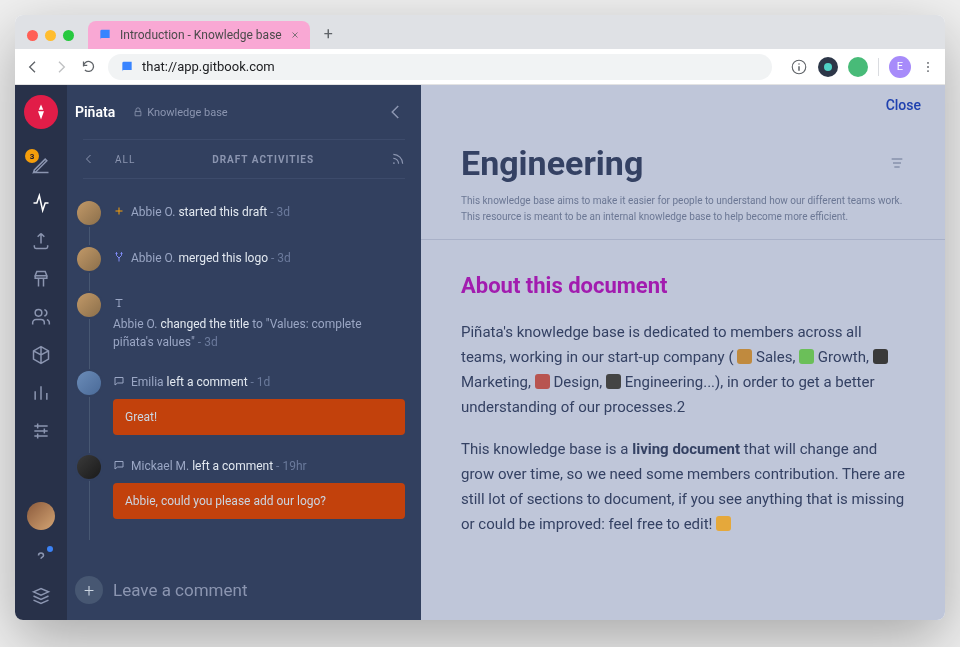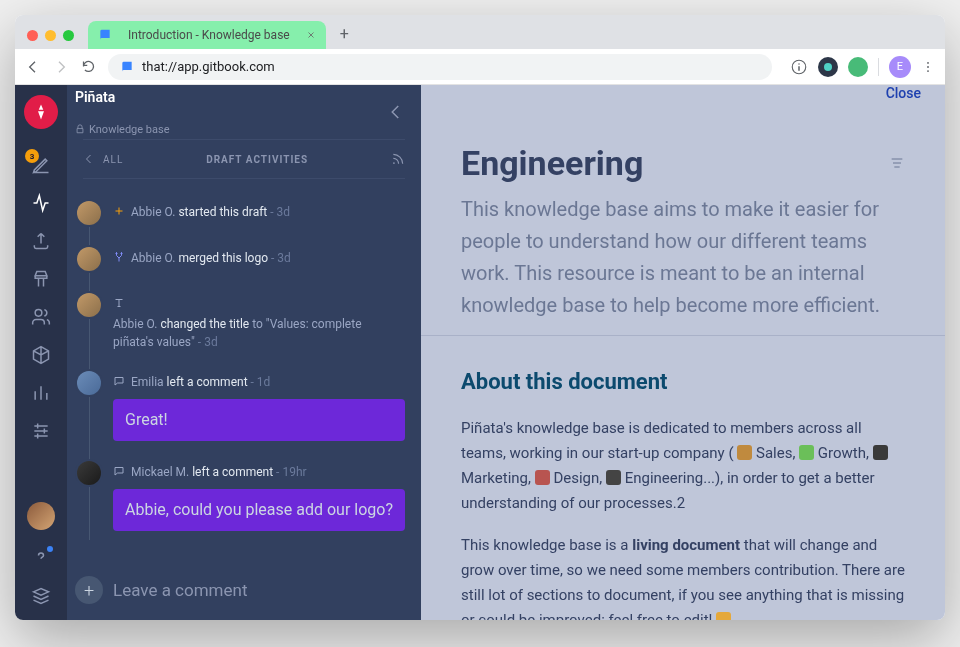--- a/index.html
+++ b/index.html
@@ -23,29 +23,29 @@
   align-items: flex-end;
   padding: 0 8px;
   gap: 6px;
 }
 .traffic-lights { display: flex; gap: 7px; align-items: center; padding: 0 8px 8px 4px; }
 .tl { width: 11px; height: 11px; border-radius: 50%; }
 .tl.red { background: #ff5f56; }
 .tl.yellow { background: #ffbd2e; }
 .tl.green { background: #27c93f; }
 .browser-tab {
-  background: #86efac;
+  background: #f9a8d4;
   height: 28px;
   border-radius: 8px 8px 0 0;
   display: flex;
   align-items: center;
   padding: 0 10px;
   font-size: 12px;
   color: #4a4a4a;
-  gap: 16px;
+  gap: 8px;
   min-width: 200px;
 }
 .tab-favicon { width:14px; height:14px; }
 .tab-close { width:10px; height:10px; color:#666; }
 .new-tab { color:#5f6368; font-size:16px; padding:0 8px 6px 8px; }
 
 .browser-toolbar {
   height: 36px;
   background: #fff;
   border-bottom: 1px solid #e3e3e3;
@@ -117,34 +117,34 @@
   color: #cbd5e1;
   display: flex;
   flex-direction: column;
   overflow: hidden;
 }
 .workspace-header {
   height: 54px;
   display:flex; align-items:center; justify-content:space-between;
   padding: 0 16px 0 4px;
 }
-.workspace-title { display:flex; flex-direction:column; gap:18px; padding-left:4px;}
+.workspace-title { display:flex; gap:18px; padding-left:4px;}
 .workspace-name { font-size:14px; font-weight:600; color:#fff; }
 .workspace-sub { font-size:11px; color:#8b95b0; display:flex; align-items:center; gap:4px; }
 .back-icon { width:18px; height:18px; color:#8b95b0; }
 
 .activity-header {
   height: 40px;
   border-top: 1px solid #3d4b6b;
   border-bottom: 1px solid #3d4b6b;
   margin: 0 16px;
   display:flex; align-items:center; justify-content:space-between;
   font-size:10px; letter-spacing:1px; color:#8b95b0;
 }
-.activity-header-left { display:flex; align-items:center; gap:8px; }
+.activity-header-left { display:flex; align-items:center; gap:20px; }
 .activity-title { font-weight:700; }
 
 .activity-feed {
   flex:1;
   padding: 20px 16px 0 8px;
   position:relative;
   overflow-y:auto;
 }
 .timeline-line {
   position:absolute;
@@ -168,24 +168,24 @@
 .av-c { background: linear-gradient(135deg,#3a3a3a,#1a1a1a); }
 .activity-body { flex:1; font-size:12px; line-height:1.5; padding-top:4px;}
 .activity-line { color:#cbd5e1; display:flex; align-items:flex-start; gap:6px; flex-wrap:wrap;}
 .activity-icon-tiny { width:12px; height:12px; flex-shrink:0; margin-top:2px; }
 .activity-user { color:#9aa6c4; }
 .activity-action { color:#e2e8f0; }
 .activity-target { color:#9aa6c4; }
 .activity-time { color:#6b7a9c; }
 .comment-bubble {
   margin-top:8px;
-  background:#6d28d9;
+  background:#c2410c;
   border-radius:4px;
   padding:9px 12px;
-  font-size:16px;
+  font-size:12px;
   color:#cbd5e1;
 }
 .add-comment {
   display:flex; align-items:center; gap:10px;
   padding: 6px 16px 16px 8px;
 }
 .add-comment-btn {
   width:28px; height:28px; border-radius:50%;
   background:#475772; color:#cbd5e1;
   display:flex; align-items:center; justify-content:center;
@@ -194,41 +194,41 @@
 }
 .add-comment-text { font-size:17px; color:#8b95b0; }
 
 .content-area {
   flex:1;
   background:#bfc6d9;
   position:relative;
   overflow:hidden;
 }
 .close-link {
-  position:absolute; top:0; right:24px;
+  position:absolute; top:12px; right:24px;
   color:#1e40af; font-size:14px; font-weight:500;
 }
 .content-scroll {
   position:absolute;
   left:0; right:0;
   top:40px;
   bottom:0;
   overflow-y:auto;
   padding: 0;
 }
 .doc-header { padding: 18px 40px 14px 40px; border-bottom:1px solid #a9b1c8; position:relative;}
 .doc-title {
   font-size:34px; font-weight:700; color:#344163; margin-bottom:10px;
 }
 .outline-icon { position:absolute; right:40px; top:30px; width:16px; height:16px; color:#6b7794;}
 .doc-subtitle {
-  font-size:20px; line-height:1.6; color:#6b7794;
+  font-size:10px; line-height:1.6; color:#6b7794;
 }
 .doc-body { padding: 28px 40px; color:#344163; font-size:15px; line-height:1.65; }
-.doc-h2 { font-size:22px; font-weight:700; color:#0c4a6e; margin-bottom:16px; }
+.doc-h2 { font-size:22px; font-weight:700; color:#a21caf; margin-bottom:16px; }
 .doc-p { margin-bottom:18px; }
 .doc-body strong { font-weight:700; }
 .emoji { display:inline-block; width:15px; height:15px; vertical-align:-2px; border-radius:3px;}
 .em-sales{ background:#c08a3e;} .em-growth{background:#6bbf59;} .em-mkt{background:#3a3a3a;}
 .em-design{background:#b85450;} .em-eng{background:#444;} .em-face{background:#e5a83b;}
 
 svg { display:block; }
 </style>
 </head>
 <body>

